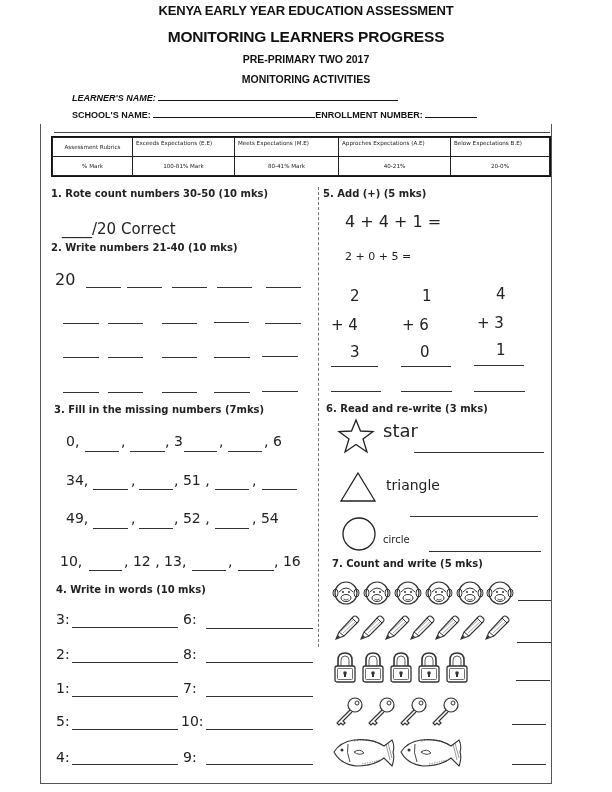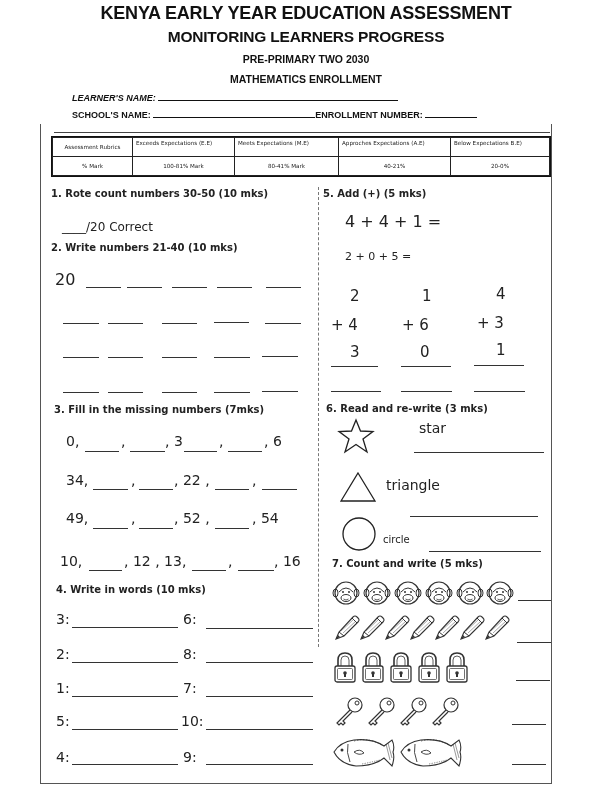--- a/index.html
+++ b/index.html
@@ -1,20 +1,20 @@
 <!DOCTYPE html>
 <html><head>
 <meta charset="utf-8">
 <style>
   * { box-sizing: border-box; margin: 0; padding: 0; }
   html, body { width: 612px; height: 792px; background: #ffffff; overflow: hidden; }
   body { position: relative; font-family: "Liberation Sans", sans-serif; color: #111; }
 
   .hdr { position: absolute; left: 0; width: 612px; text-align: center; font-weight: bold; color: #111; font-family: "Liberation Sans", sans-serif; }
-  .h1 { top: 3px; font-size: 18px; letter-spacing: -0.2px; }
+  .h1 { top: 3px; font-size: 13px; letter-spacing: -0.2px; }
   .h2 { top: 28px; font-size: 15.5px; letter-spacing: -0.2px; }
   .h3 { top: 53px; font-size: 10.5px; }
   .h4 { top: 73px; font-size: 10.5px; }
 
   .field-line { position: absolute; font-weight: bold; font-size: 9px; font-family: "Liberation Sans", sans-serif; white-space: nowrap; }
   .field-line .blank { display: inline-block; border-bottom: 1px solid #111; height: 9px; vertical-align: baseline; }
 
   .frame { position: absolute; left: 40px; top: 124px; width: 512px; height: 660px; border: 1.5px solid #555; border-top: none; }
   .frame-top { position: absolute; left: 54px; top: 132px; width: 496px; border-top: 1px solid #444; }
 
@@ -32,22 +32,22 @@
 
   .big { font-size: 16px; }
   .mid { font-size: 14px; }
   .icon { position: absolute; }
 </style>
 </head>
 <body>
 
 <div class="hdr h1">KENYA EARLY YEAR EDUCATION ASSESSMENT</div>
 <div class="hdr h2">MONITORING LEARNERS PROGRESS</div>
-<div class="hdr h3">PRE-PRIMARY TWO 2030</div>
-<div class="hdr h4">MATHEMATICS ENROLLMENT</div>
+<div class="hdr h3">PRE-PRIMARY TWO 2017</div>
+<div class="hdr h4">MONITORING ACTIVITIES</div>
 
 <div class="field-line" style="left:72px; top:92px;font-style:italic;">
   <span>LEARNER'S NAME:</span>
   <span class="blank" style="width:240px;"></span>
 </div>
 <div class="field-line" style="left:72px; top:109px;">
   <span>SCHOOL'S NAME:</span>
   <span class="blank" style="width:162px;"></span><span>ENROLLMENT NUMBER:</span>
   <span class="blank" style="width:52px;"></span>
 </div>
@@ -70,21 +70,21 @@
     <td class="c">80-41% Mark</td>
     <td class="c">40-21%</td>
     <td class="c">20-0%</td>
   </tr>
 </tbody>
   </table>
 
 <div class="divider"></div>
 
 <div class="q" style="left:51px; top:188px;">1. Rote count numbers  30-50  (10 mks)</div>
-<div class="txt" style="left:62px; top:220px; font-size:12px;">____/20 Correct</div>
+<div class="txt" style="left:62px; top:220px; font-size:15px;">____/20 Correct</div>
 
 <div class="q" style="left:51px; top:242px;">2. Write numbers 21-40 (10 mks)</div>
 <div class="txt big" style="left:55px; top:270px;">20</div>
 <div>
   <div class="ln" style="left:86px; top:287px; width:35px;"></div>
   <div class="ln" style="left:127px; top:287px; width:35px;"></div>
   <div class="ln" style="left:172px; top:287px; width:35px;"></div>
   <div class="ln" style="left:217px; top:287px; width:35px;"></div>
   <div class="ln" style="left:266px; top:287px; width:35px;"></div>
 
@@ -117,21 +117,21 @@
   <div class="ln" style="left:184px; top:451px; width:33px;"></div>
   <span class="txt mid" style="left:219px; top:433px;">,</span>
   <div class="ln" style="left:228px; top:451px; width:34px;"></div>
   <span class="txt mid" style="left:264px; top:433px;">, 6</span>
 </div>
 <div>
   <span class="txt mid" style="left:66px; top:472px;">34,</span>
   <div class="ln" style="left:93px; top:489px; width:35px;"></div>
   <span class="txt mid" style="left:131px; top:472px;">,</span>
   <div class="ln" style="left:139px; top:489px; width:34px;"></div>
-  <span class="txt mid" style="left:174px; top:472px;">, 22 ,</span>
+  <span class="txt mid" style="left:174px; top:472px;">, 51 ,</span>
   <div class="ln" style="left:215px; top:489px; width:34px;"></div>
   <span class="txt mid" style="left:252px; top:472px;">,</span>
   <div class="ln" style="left:262px; top:489px; width:35px;"></div>
 </div>
 <div>
   <span class="txt mid" style="left:66px; top:510px;">49,</span>
   <div class="ln" style="left:93px; top:528px; width:35px;"></div>
   <span class="txt mid" style="left:131px; top:510px;">,</span>
   <div class="ln" style="left:139px; top:528px; width:34px;"></div>
   <span class="txt mid" style="left:174px; top:510px;">, 52 ,</span>
@@ -199,21 +199,21 @@
   <span class="txt" style="left:477px; top:314px; font-size:15px;">+ 3</span>
   <span class="txt" style="left:496px; top:341px; font-size:15px;">1</span>
   <div class="ln" style="left:474px; top:365px; width:50px;"></div>
   <div class="ln" style="left:474px; top:391px; width:51px;"></div>
 </div>
 
 <div class="q" style="left:326px; top:403px;">6. Read and re-write (3 mks)</div>
 <svg class="icon" style="left:336px; top:418px;" width="40" height="36" viewBox="0 0 40 36">
   <polygon points="20,2 24.5,13 37,13.5 27,21 31,34 20,26.5 9,34 13,21 3,13.5 15.5,13" fill="none" stroke="#222" stroke-width="1.3"></polygon>
 </svg>
-<span class="txt" style="left:383px; top:420px; font-size:14px;margin-left:36px;">star</span>
+<span class="txt" style="left:383px; top:420px; font-size:18px;">star</span>
 <div class="ln" style="left:414px; top:452px; width:130px;"></div>
 
 <svg class="icon" style="left:339px; top:471px;" width="38" height="32" viewBox="0 0 38 32">
   <polygon points="19,2 36,30 2,30" fill="none" stroke="#222" stroke-width="1.3"></polygon>
 </svg>
 <span class="txt" style="left:386px; top:477px; font-size:14px;">triangle</span>
 <div class="ln" style="left:410px; top:516px; width:128px;"></div>
 
 <svg class="icon" style="left:341px; top:516px;" width="36" height="36" viewBox="0 0 36 36">
   <circle cx="18" cy="18" r="16" fill="none" stroke="#222" stroke-width="1.3"></circle>

